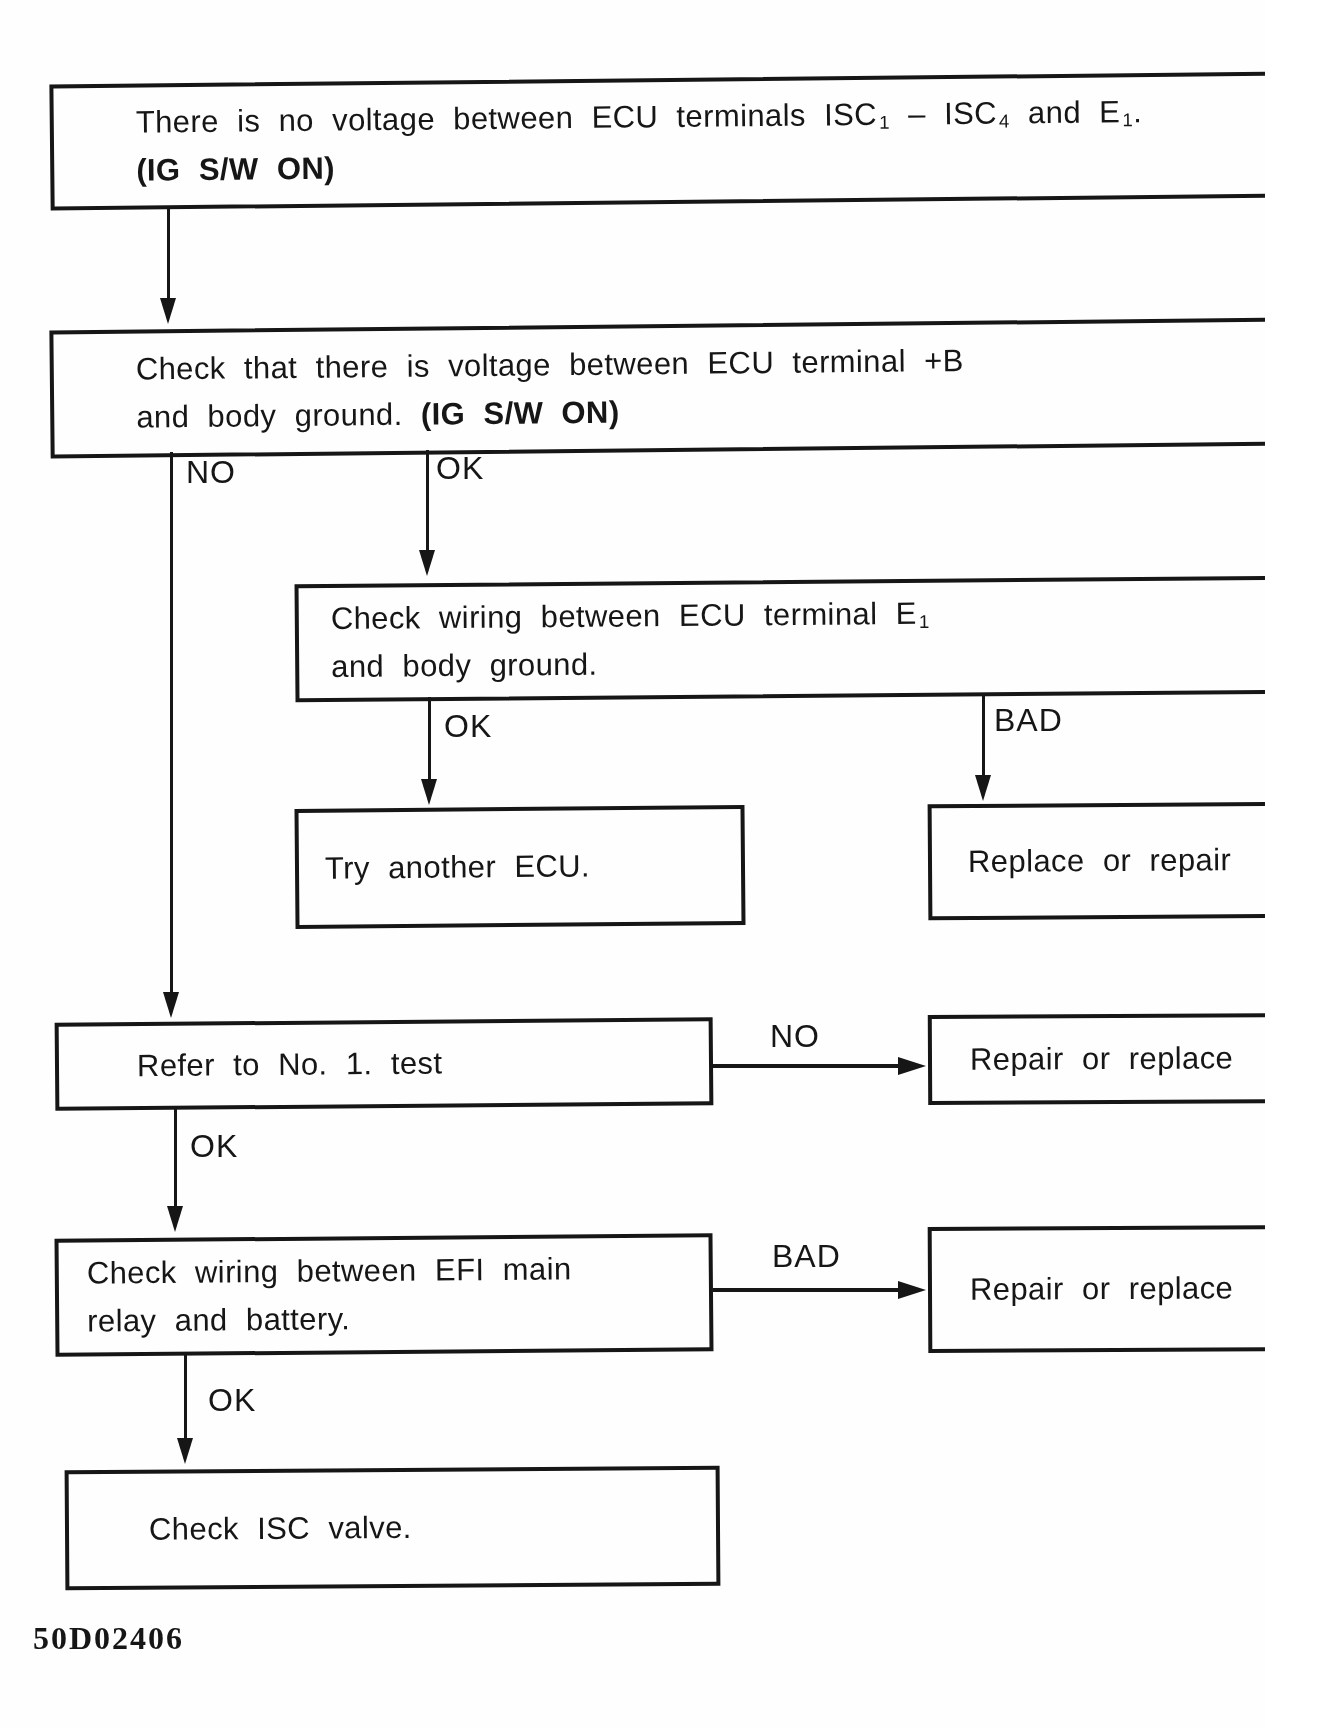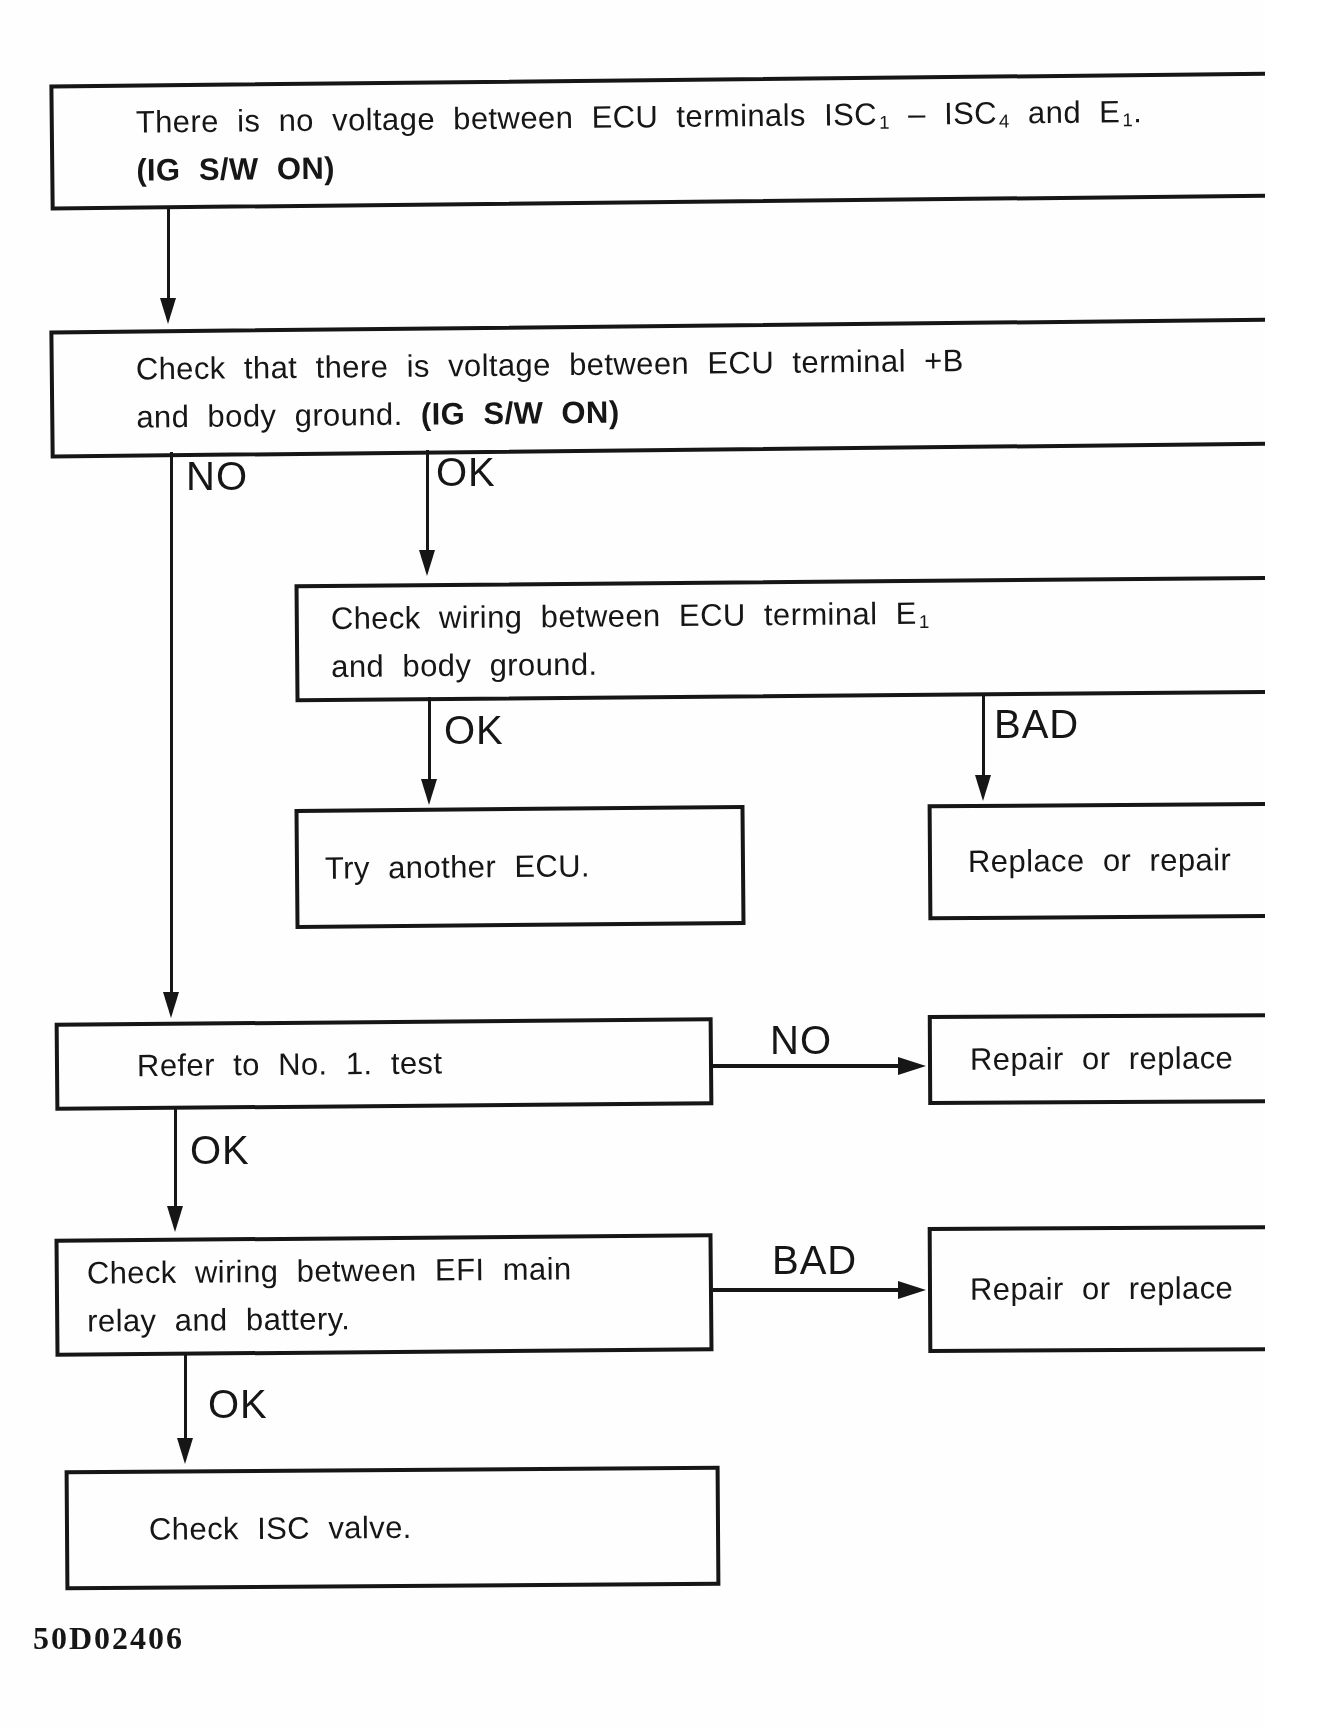--- a/index.html
+++ b/index.html
@@ -43,21 +43,21 @@
     border-top:26px solid var(--ink);
   }
   .ah-right{
     position:absolute;width:0;height:0;
     border-top:9px solid transparent;
     border-bottom:9px solid transparent;
     border-left:28px solid var(--ink);
   }
   .edge-label{
     position:absolute;
-    font-size:40px;
+    font-size:32px;
     letter-spacing:1px;
     white-space:nowrap;
   }
 
   
   #boxA{left:50px;top:78px;width:1243px;height:126px;padding-left:82px;transform:rotate(-0.6deg);}
   #boxB{left:50px;top:324px;width:1243px;height:128px;padding-left:82px;transform:rotate(-0.6deg);}
   #boxC{left:295px;top:580px;width:1000px;height:118px;padding-left:32px;transform:rotate(-0.5deg);}
   #boxD{left:295px;top:807px;width:450px;height:120px;padding-left:26px;transform:rotate(-0.5deg);}
   #boxE{left:928px;top:803px;width:372px;height:116px;padding-left:36px;transform:rotate(-0.4deg);}

